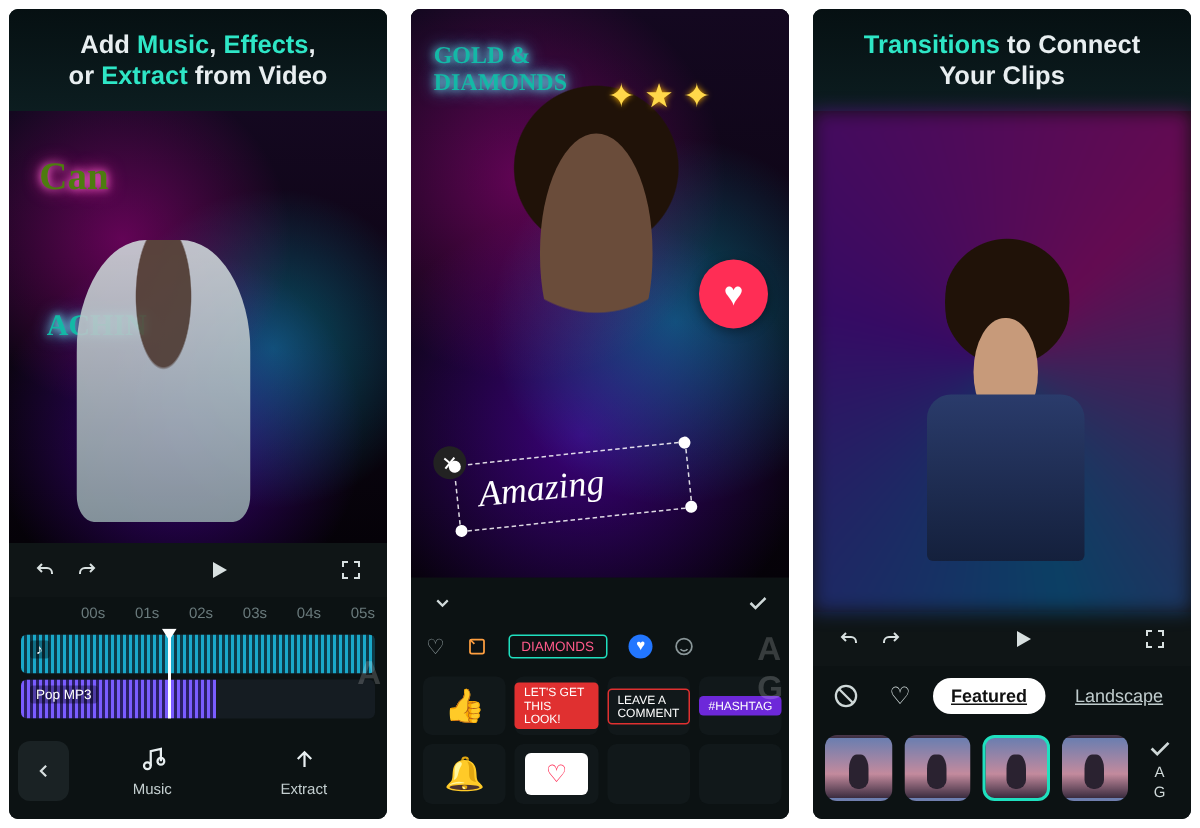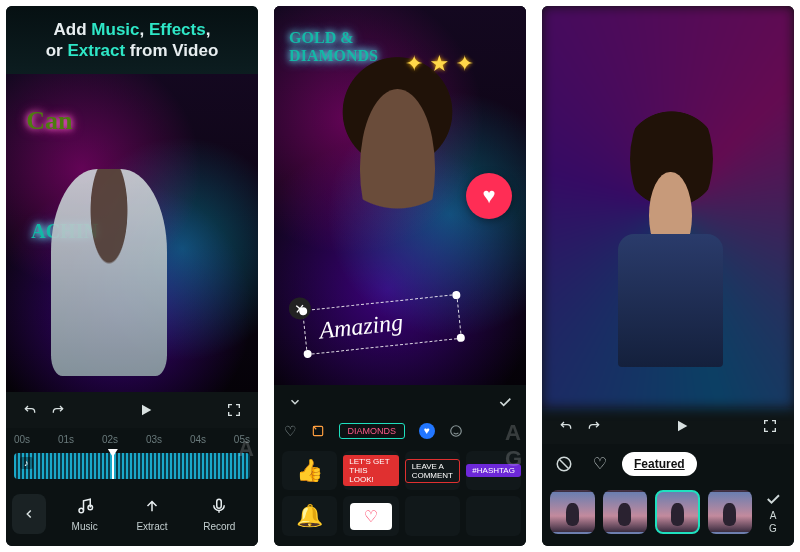--- a/index.html
+++ b/index.html
@@ -39,21 +39,21 @@
   .person3 .face { position: absolute; left: 30%; top: 24%; width: 40%; height: 34%; background: #c79a7a; border-radius: 50%; }
   .person3 .body { position: absolute; left: 0; top: 48%; width: 100%; height: 52%; background: linear-gradient(180deg, #2a3b6b, #14203c); border-radius: 16px 16px 4px 4px; }
 
   
   .playbar { height: 36px; background: #0f1516; display: flex; align-items: center; padding: 0 10px; color: #e2e8e8; }
   .playbar .spacer { flex: 1; }
   .pb-btn { width: 28px; height: 28px; display: flex; align-items: center; justify-content: center; color: #d8e0e0; cursor: pointer; border-radius: 4px; }
 
   
   .timeline { background: #0c1213; padding: 6px 0 0; }
-  .ruler { display: flex; font-size: 10px; color: #6a7a7c; padding: 0 8px 4px; justify-content: space-between; }
+  .ruler { display: flex; font-size: 10px; color: #6a7a7c; padding: 0 8px 4px; justify-content: space-between; margin-left: 40px; }
   .track { position: relative; height: 26px; margin: 4px 8px; background: #151c22; border-radius: 4px; overflow: hidden; }
   .clip-audio { position: absolute; inset: 0; background: repeating-linear-gradient(90deg, #1aa8c9 0 2px, #0d3a48 2px 4px); }
   .clip-label { position: absolute; left: 6px; top: 4px; font-size: 9px; color: #fff; background: rgba(0,0,0,.35); padding: 1px 4px; border-radius: 2px; }
   .clip-audio2 { position: absolute; left: 0; top: 0; bottom: 0; width: 55%; background: repeating-linear-gradient(90deg, #7a5cff 0 2px, #2a1f66 2px 4px); }
   .playhead { position: absolute; top: 0; bottom: 0; left: 42%; width: 2px; background: #fff; }
   .playhead::before { content: ""; position: absolute; top: -4px; left: -4px; width: 10px; height: 8px; background: #fff; clip-path: polygon(0 0, 100% 0, 50% 100%); }
   .tool-row { display: flex; align-items: center; padding: 8px 6px 10px; gap: 2px; }
   .tool-back { width: 34px; height: 40px; background: #1a2224; border-radius: 8px; display: flex; align-items: center; justify-content: center; color: #d8e0e0; cursor: pointer; margin-right: 4px; }
   .tool { flex: 1; display: flex; flex-direction: column; align-items: center; gap: 4px; color: #c4cfd0; font-size: 10px; cursor: pointer; padding: 4px 0; border-radius: 6px; }
   .tool-icon { width: 22px; height: 22px; display: flex; align-items: center; justify-content: center; color: #e8eef0; }
@@ -137,20 +137,24 @@
         <span>02s</span>
         <span>03s</span>
         <span>04s</span>
         <span>05s</span>
       </div>
       <div style="position:relative;">
         <div class="track">
           <div class="clip-audio"></div>
           <span class="clip-label">♪</span>
         </div>
+        <div class="track">
+          <div class="clip-audio2"></div>
+          <span class="clip-label">Pop MP3</span>
+        </div>
         <div class="playhead"></div>
       </div>
       <div class="tool-row">
         <div class="tool-back">
             <svg width="14" height="14" viewBox="0 0 24 24" fill="none" stroke="currentColor" stroke-width="2.5">
               <path d="M15 18l-6-6 6-6"></path>
             </svg>
           </div>
         <div class="tool">
           <div class="tool-icon">
@@ -162,29 +166,20 @@
             </div>
           <span>Music</span>
         </div>
         <div class="tool">
           <div class="tool-icon">
               <svg width="18" height="18" viewBox="0 0 24 24" fill="none" stroke="currentColor" stroke-width="2">
                 <path d="M12 19V6M6 12l6-6 6 6"></path>
               </svg>
             </div>
           <span>Extract</span>
-        </div>
-        <div class="tool">
-          <div class="tool-icon">
-              <svg width="18" height="18" viewBox="0 0 24 24" fill="none" stroke="currentColor" stroke-width="2">
-                <rect x="9" y="3" width="6" height="12" rx="3"></rect>
-                <path d="M5 11a7 7 0 0014 0M12 18v3"></path>
-              </svg>
-            </div>
-          <span>Record</span>
         </div>
       </div>
     </div>
     <span class="ghost-letter" style="bottom:84px;">A</span>
   </div>
 
   <div class="panel">
     <div class="preview">
       <div class="neon-bg"></div>
       <div class="neon-text neon-blue" style="left:6%;top:6%;font-size:16px;">GOLD &amp;<br>DIAMONDS</div>
@@ -256,20 +251,25 @@
             <span style="background:#fff;color:#ff2d55;padding:4px 14px;border-radius:4px;font-size:16px;">♡</span>
           </div>
         <div class="sticker-cell"></div>
         <div class="sticker-cell"></div>
       </div>
     </div>
     <span class="ghost-letter" style="bottom:74px;">A<br>G</span>
   </div>
 
   <div class="panel">
+    <div class="p-header">
+      <div>
+        <span class="accent">Transitions</span><span> to Connect<br>Your Clips</span>
+      </div>
+    </div>
     <div class="preview">
       <div class="swirl"></div>
       <div class="person3">
         <div class="hair"></div>
         <div class="face"></div>
         <div class="body"></div>
       </div>
     </div>
     <div class="playbar">
       <div class="pb-btn">
@@ -301,20 +301,21 @@
       <div class="trans-tabs">
         <div class="trans-ctl">
             <svg width="18" height="18" viewBox="0 0 24 24" fill="none" stroke="currentColor" stroke-width="2">
               <circle cx="12" cy="12" r="9"></circle>
               <path d="M6 6l12 12"></path>
             </svg>
           </div>
         <div class="trans-ctl">♡</div>
         <div class="chip-row">
           <div class="chip active">Featured</div>
+          <div class="chip">Landscape</div>
 
         </div>
       </div>
       <div class="thumb-row">
         <div class="thumb">
             <div class="psil"></div>
           </div>
         <div class="thumb">
             <div class="psil"></div>
           </div>

